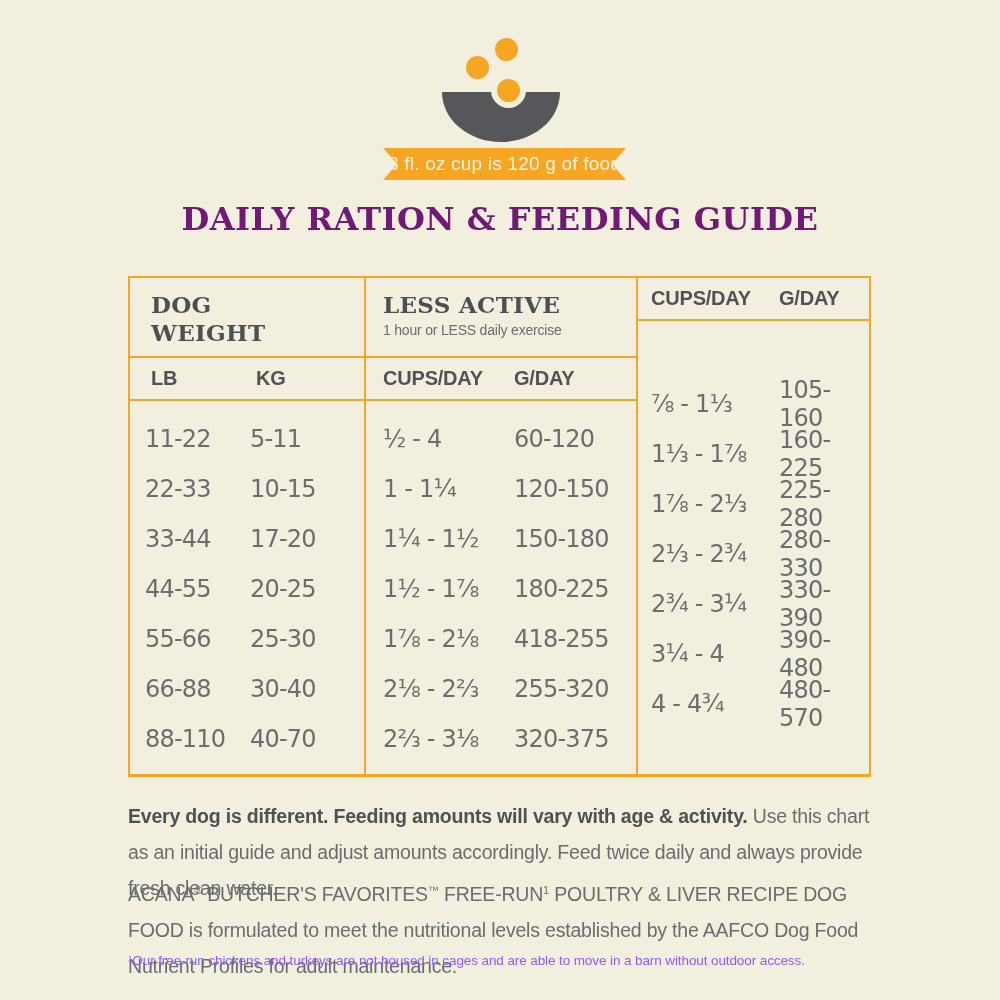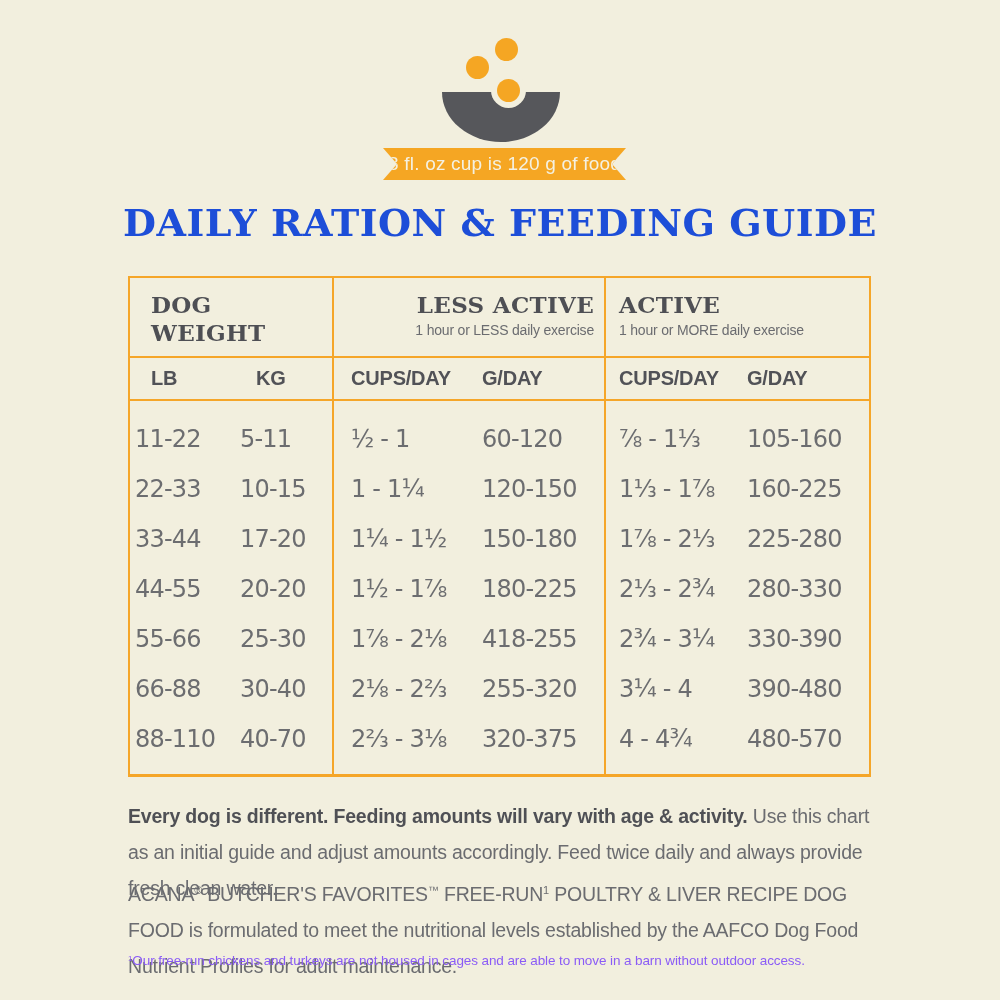--- a/index.html
+++ b/index.html
@@ -15,44 +15,44 @@
   .bowl{position:absolute;left:442px;top:92px;width:118px;height:50px;background:#56575b;border-radius:0 0 59px 59px / 0 0 50px 50px;z-index:1;}
 
   
   .ribbon{position:absolute;left:383px;top:148px;width:243px;height:32px;background:#f5a623;
     clip-path:polygon(0 0,100% 0,calc(100% - 14px) 50%,100% 100%,0 100%,14px 50%);
     display:flex;align-items:center;justify-content:center;}
   .ribbon span{color:#f4f1e2;font-size:19px;letter-spacing:0.2px;}
 
   
   .page-title{position:absolute;left:0;top:200px;width:1000px;text-align:center;
-    font-family:"DejaVu Serif",serif;font-weight:bold;font-size:38px;letter-spacing:0.5px;color:#1d4ed8;}
+    font-family:"DejaVu Serif",serif;font-weight:bold;font-size:32px;letter-spacing:0.5px;color:#701a75;}
 
   
   .feeding-table{position:absolute;left:128px;top:276px;width:743px;height:501px;
     border:2px solid #f5a629;border-bottom-width:3px;box-sizing:border-box;display:flex;background:transparent;}
   .col-group{box-sizing:border-box;display:flex;flex-direction:column;}
-  .col-group.g1{width:204px;border-right:2px solid #f5a629;}
+  .col-group.g1{width:236px;border-right:2px solid #f5a629;}
   .col-group.g2{width:272px;border-right:2px solid #f5a629;}
   .col-group.g3{flex:1;}
   .group-header{height:80px;box-sizing:border-box;border-bottom:2px solid #f5a629;padding:13px 10px 0 21px;}
-  .g2 .group-header{padding-left:17px;text-align:right;}
+  .g2 .group-header{padding-left:17px;}
   .g3 .group-header{padding-left:13px;}
   .group-title{font-family:"DejaVu Serif",serif;font-weight:bold;font-size:23px;line-height:28px;color:#4e4f54;letter-spacing:0.3px;}
   .g1 .group-title{max-width:130px;}
   .group-subtitle{font-size:14px;color:#6b6c70;margin-top:3px;letter-spacing:-0.2px;}
   .sub-header{height:43px;box-sizing:border-box;border-bottom:2px solid #f5a629;display:grid;align-items:center;}
   .g1 .sub-header{grid-template-columns:105px 1fr;padding-left:21px;}
   .g2 .sub-header{grid-template-columns:131px 1fr;padding-left:17px;}
   .g3 .sub-header{grid-template-columns:128px 1fr;padding-left:13px;}
   .sub-label{font-weight:bold;font-size:20px;color:#515257;letter-spacing:-0.2px;}
   .data-rows{flex:1;box-sizing:border-box;display:grid;grid-auto-rows:50px;align-items:center;padding-top:13px;}
-  .g1 .data-rows{grid-template-columns:105px 1fr;padding-left:5px;}
+  .g1 .data-rows{grid-template-columns:105px 1fr;padding-left:15px;}
   .g2 .data-rows{grid-template-columns:131px 1fr;padding-left:17px;}
-  .g3 .data-rows{grid-template-columns:128px 1fr;padding-left:13px;}
+  .g3 .data-rows{grid-template-columns:128px 1fr;padding-left:13px;margin-top:45px;}
   .cell{font-family:"DejaVu Sans",sans-serif;font-size:24px;color:#6c6d70;letter-spacing:-0.8px;}
 
   
   .note{position:absolute;left:128px;width:744px;font-size:19.5px;line-height:36px;color:#6b6c70;letter-spacing:-0.2px;}
   .note-1{top:798px;}
   .note-1 b{color:#4f5055;}
   .note-2{top:872px;}
   .sup{font-size:11px;vertical-align:7px;}
   .footnote{position:absolute;left:128px;top:953px;width:760px;font-size:13.5px;color:#8b5cf6;letter-spacing:-0.1px;}
   .footnote .sup{font-size:8px;vertical-align:4px;}
@@ -87,62 +87,58 @@
         <div class="sub-label">KG</div>
       </div>
       <div class="data-rows">
         <div class="cell">11-22</div>
         <div class="cell">5-11</div>
         <div class="cell">22-33</div>
         <div class="cell">10-15</div>
         <div class="cell">33-44</div>
         <div class="cell">17-20</div>
         <div class="cell">44-55</div>
-        <div class="cell">20-20</div>
+        <div class="cell">20-25</div>
         <div class="cell">55-66</div>
         <div class="cell">25-30</div>
         <div class="cell">66-88</div>
         <div class="cell">30-40</div>
         <div class="cell">88-110</div>
         <div class="cell">40-70</div>
       </div>
     </div>
 
     <div class="col-group g2">
       <div class="group-header">
         <div class="group-title">LESS ACTIVE</div>
         <div class="group-subtitle">1 hour or LESS daily exercise</div>
       </div>
       <div class="sub-header">
         <div class="sub-label">CUPS/DAY</div>
         <div class="sub-label">G/DAY</div>
       </div>
       <div class="data-rows">
-        <div class="cell">½ - 1</div>
+        <div class="cell">½ - 4</div>
         <div class="cell">60-120</div>
         <div class="cell">1 - 1¼</div>
         <div class="cell">120-150</div>
         <div class="cell">1¼ - 1½</div>
         <div class="cell">150-180</div>
         <div class="cell">1½ - 1⅞</div>
         <div class="cell">180-225</div>
         <div class="cell">1⅞ - 2⅛</div>
         <div class="cell">418-255</div>
         <div class="cell">2⅛ - 2⅔</div>
         <div class="cell">255-320</div>
         <div class="cell">2⅔ - 3⅛</div>
         <div class="cell">320-375</div>
       </div>
     </div>
 
     <div class="col-group g3">
-      <div class="group-header">
-        <div class="group-title">ACTIVE</div>
-        <div class="group-subtitle">1 hour or MORE daily exercise</div>
-      </div>
       <div class="sub-header">
         <div class="sub-label">CUPS/DAY</div>
         <div class="sub-label">G/DAY</div>
       </div>
       <div class="data-rows">
         <div class="cell">⅞ - 1⅓</div>
         <div class="cell">105-160</div>
         <div class="cell">1⅓ - 1⅞</div>
         <div class="cell">160-225</div>
         <div class="cell">1⅞ - 2⅓</div>

